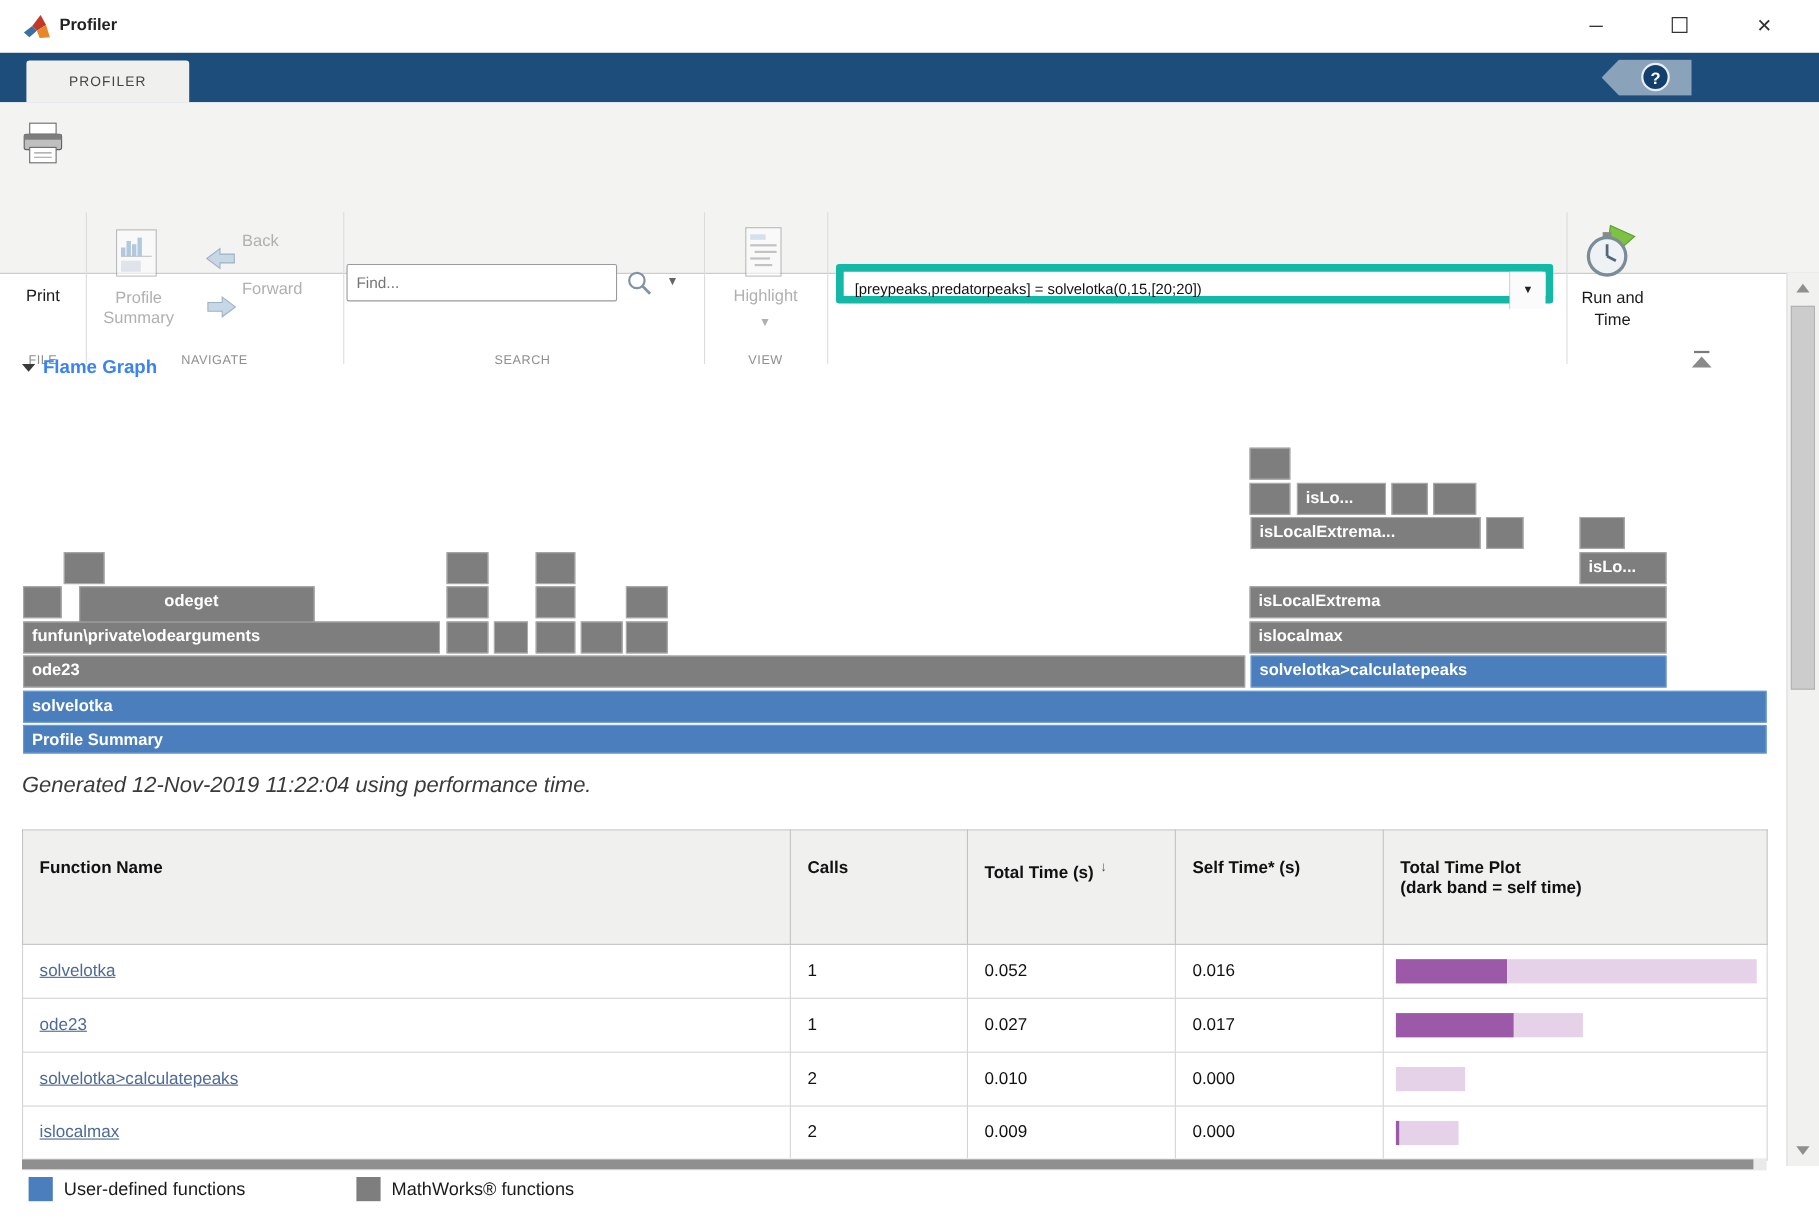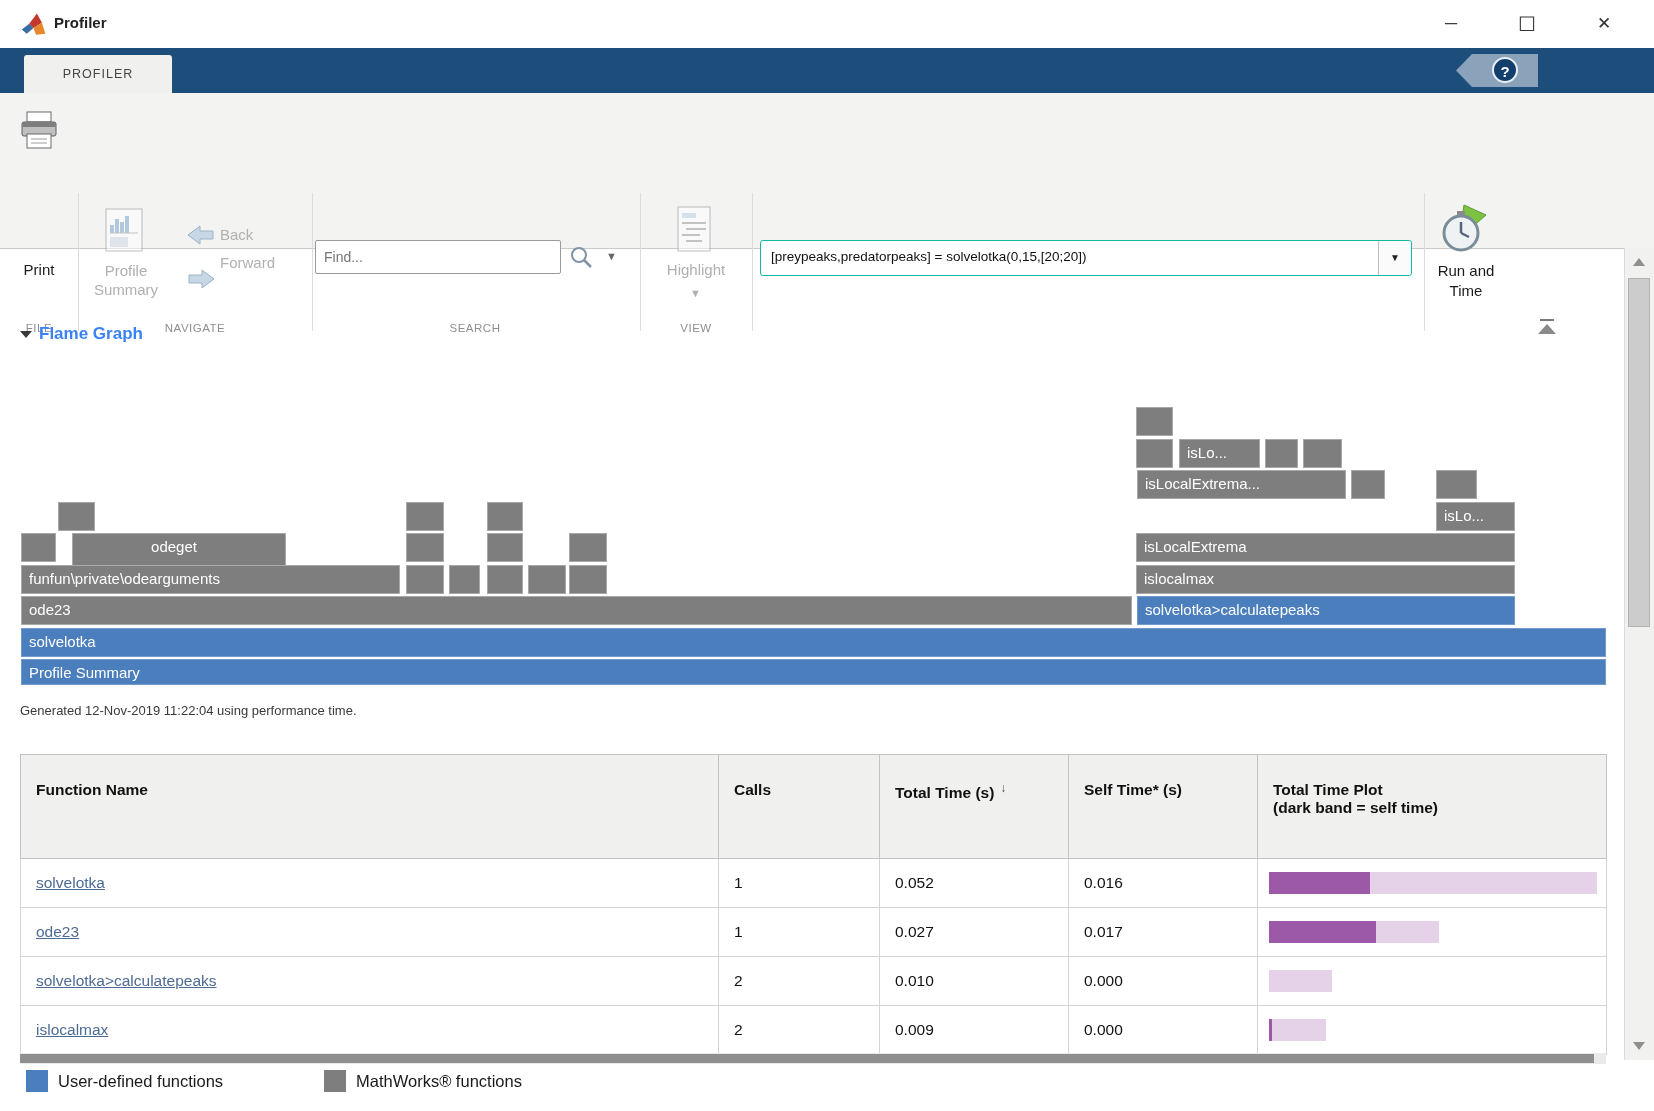--- a/index.html
+++ b/index.html
@@ -24,37 +24,37 @@
 
   
   .toolbar{left:0;top:93px;width:1654px;height:155px;background:#f3f3f2;border-bottom:1px solid #c9c9c9;}
   .sep{top:100px;width:1px;height:138px;background:#dcdcdc;}
   .tool-label{font-size:15px;color:#1a1a1a;text-align:center;}
   .tool-label.disabled{color:#b0b0b0;}
   .group-label{top:229px;font-size:11.5px;color:#8f8f8f;letter-spacing:.5px;text-align:center;}
   .findbox{left:315px;top:147px;width:246px;height:34px;border:1px solid #9a9a9a;border-radius:2px;
       background:#fff;font-size:14px;padding:0 8px;box-sizing:border-box;color:#444;
       font-family:"Liberation Sans",sans-serif;outline:none;}
-  .combo{left:760px;top:147px;width:652px;height:36px;background:#fff;border:1px solid #14b8a6;border-radius:3px;box-sizing:border-box;}
+  .combo{left:760px;top:147px;width:652px;height:36px;background:#fff;border:7px solid #14b8a6;border-radius:3px;box-sizing:border-box;}
   .combo-text{left:10px;top:8px;font-size:13.5px;color:#111;white-space:nowrap;}
   .combo-drop{right:0;top:0;width:32px;height:34px;border-left:1px solid #bdbdbd;background:#fbfbfb;
       text-align:center;line-height:34px;font-size:10px;color:#222;border-radius:0 3px 3px 0;}
   .caret{font-size:11px;color:#666;}
   .chev-line{left:1540px;top:226px;width:14px;height:2px;background:#7a7a7a;}
   .chev-tri{left:1538px;top:231px;width:0;height:0;border-left:9px solid transparent;border-right:9px solid transparent;border-bottom:10px solid #8a8a8a;}
 
   
   .h1{left:20px;top:264px;font-size:25px;color:#2b2b2b;}
   .flame-head{left:20px;top:324px;font-size:17px;font-weight:bold;color:#3b82f6;}
   .tri-down{display:inline-block;width:0;height:0;border-left:6px solid transparent;border-right:6px solid transparent;
       border-top:7px solid #3a3a3a;margin-right:7px;position:relative;top:-1px;}
-  .generated{left:20px;top:703px;font-size:13px;color:#3a3a3a;}
-
-  
-  .fblock{position:absolute;box-sizing:border-box;color:#fff;font-size:15px;font-weight:normal;
+  .generated{left:20px;top:703px;font-size:20px;font-style:italic;color:#3a3a3a;}
+
+  
+  .fblock{position:absolute;box-sizing:border-box;color:#fff;font-size:15px;font-weight:bold;
       padding:4px 17px 0 7px;overflow:hidden;white-space:nowrap;}
   .fb-mw{background:#7e7e7e;border:1px solid #a9a9a9;}
   .fb-user{background:#4a7ebc;border:1px solid #6f9ccd;}
 
   
   table.prof{position:absolute;left:20px;top:754px;width:1586px;border-collapse:collapse;table-layout:fixed;
       font-size:15.5px;}
   table.prof col.c1{width:698px;} table.prof col.c2{width:161px;} table.prof col.c3{width:189px;}
   table.prof col.c4{width:189px;} table.prof col.c5{width:349px;}
   table.prof th{background:#f0f0ef;border:1px solid #c3c3c3;text-align:left;vertical-align:top;
@@ -135,21 +135,21 @@
         <line x1="10" y1="26" x2="38" y2="26" stroke="#9b9b9b"></line>
       </svg>
     </span>
     <div class="abs tool-label disabled" style="left:72px;top:168px;width:108px;line-height:19px;">Profile Summary</div>
 
     <span class="abs" style="left:186px;top:130px;">
       <svg width="30" height="24" viewBox="0 0 30 24">
         <polygon points="2,12 14,3 14,8 27,8 27,16 14,16 14,21" fill="#c7d7e6" stroke="#9cb2c6"></polygon>
       </svg>
     </span>
-    <div class="abs tool-label disabled" style="left:220px;top:133px;text-align:center;">Back</div>
+    <div class="abs tool-label disabled" style="left:220px;top:118px;text-align:center;">Back</div>
 
     <span class="abs" style="left:186px;top:174px;">
       <svg width="30" height="24" viewBox="0 0 30 24">
         <polygon points="28,12 16,3 16,8 3,8 3,16 16,16 16,21" fill="#c7d7e6" stroke="#9cb2c6"></polygon>
       </svg>
     </span>
     <div class="abs tool-label disabled" style="left:220px;top:161px;">Forward</div>
     <div class="abs group-label" style="left:90px;width:210px;">NAVIGATE</div>
 
     <input class="abs findbox" placeholder="Find..." style="">

